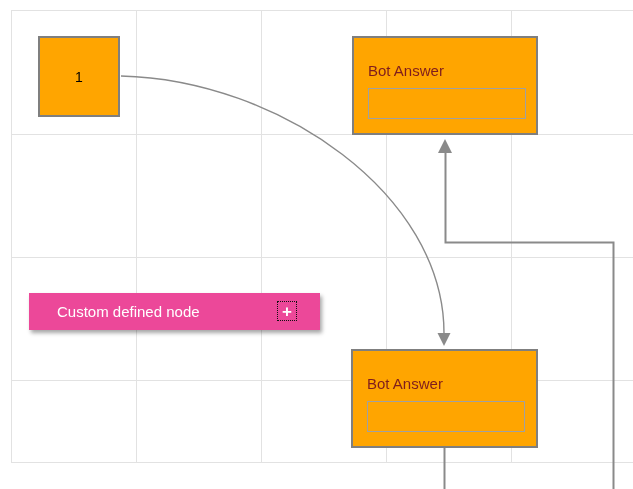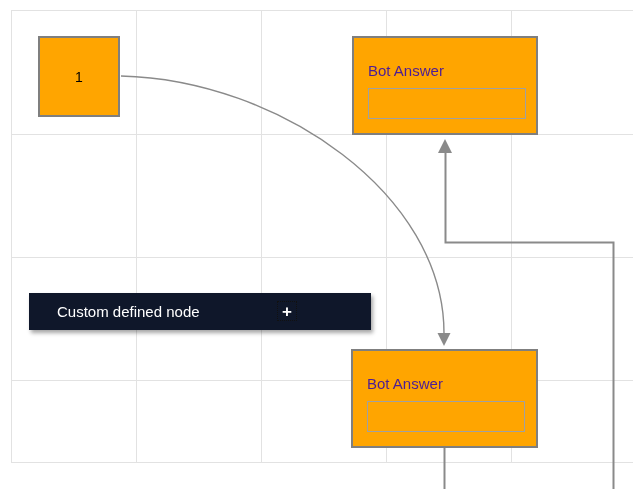--- a/index.html
+++ b/index.html
@@ -27,37 +27,37 @@
   }
 
   .bot-node {
     background: #ffa500;
     border: 2px solid #7f7f7f;
   }
   #node-bot-top    { left: 352px; top: 36px;  width: 186px; height: 99px; }
   #node-bot-bottom { left: 351px; top: 349px; width: 187px; height: 99px; }
   .bot-title {
     position: absolute; left: 14px; top: 24px;
-    font-size: 15px; color: #4c1d95; white-space: nowrap;
+    font-size: 15px; color: #7f1d1d; white-space: nowrap;
   }
   .bot-input {
     position: absolute; left: 14px; top: 50px;
     width: 158px; height: 31px;
     box-sizing: border-box;
     background: transparent;
     border: 1px solid #a0a0a0;
     outline: none;
     font-family: "Liberation Sans", sans-serif;
     font-size: 13px; color: #000;
     padding: 0 4px;
   }
 
   #node-custom {
-    left: 29px; top: 293px; width: 342px; height: 37px;
-    background: #0f172a;
+    left: 29px; top: 293px; width: 291px; height: 37px;
+    background: #ec4899;
     box-shadow: 2px 3px 4px rgba(0,0,0,0.35);
     color: #ffffff;
   }
   .custom-label {
     position: absolute; left: 28px; top: 0;
     line-height: 37px; font-size: 15px; white-space: nowrap;
   }
   .add-button {
     position: absolute; left: 248px; top: 8px;
     width: 20px; height: 20px;

